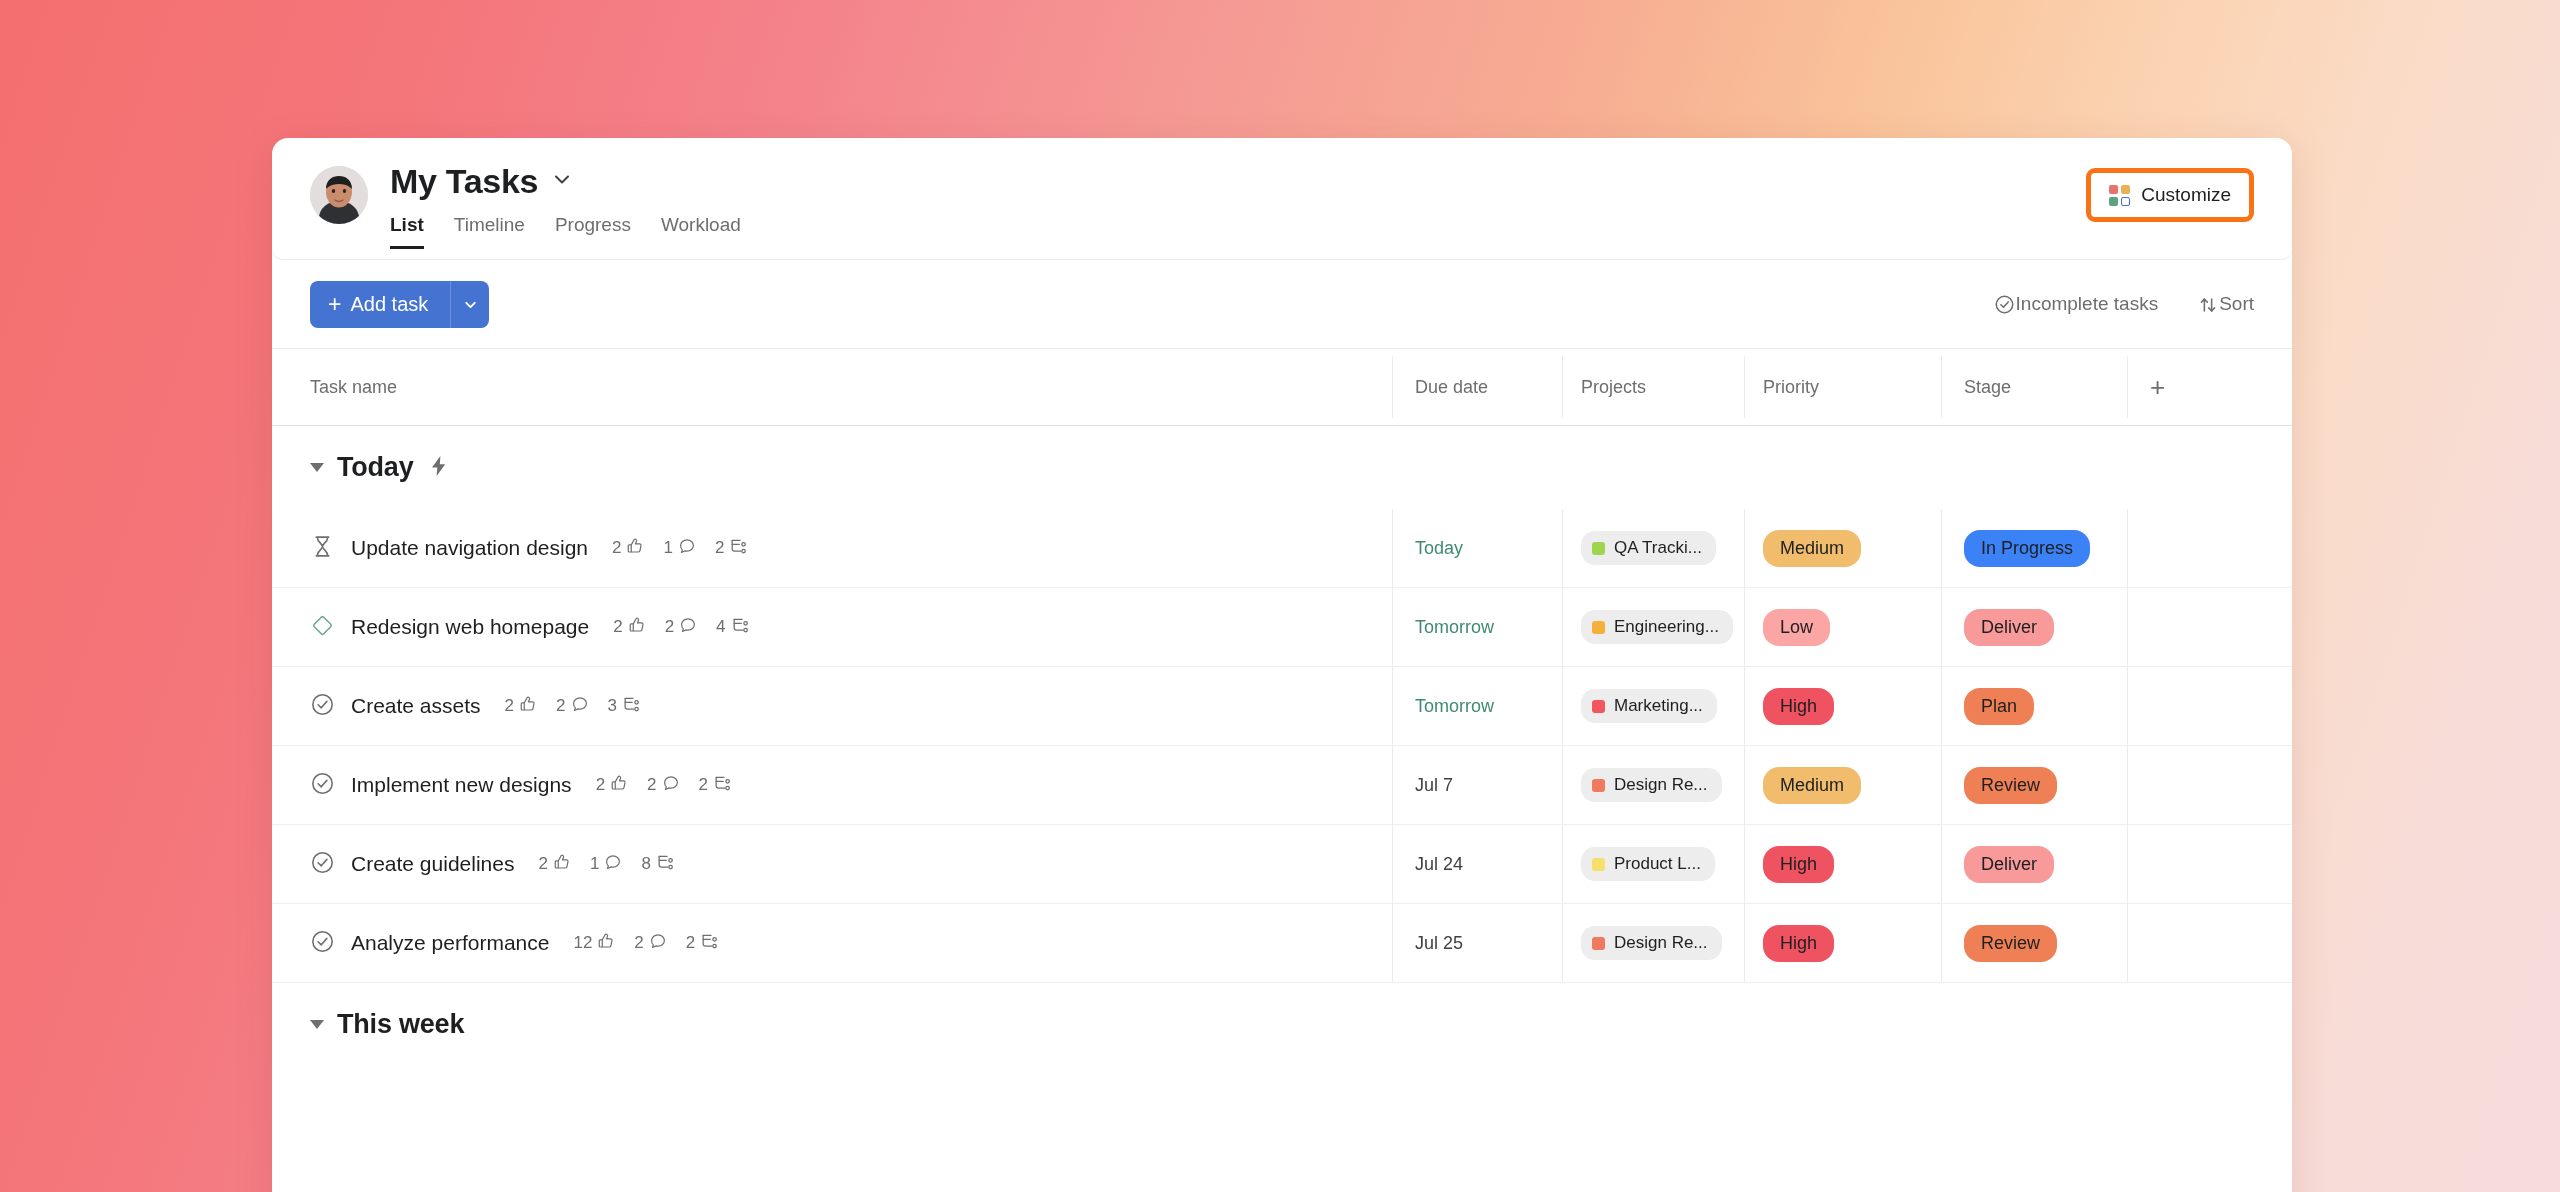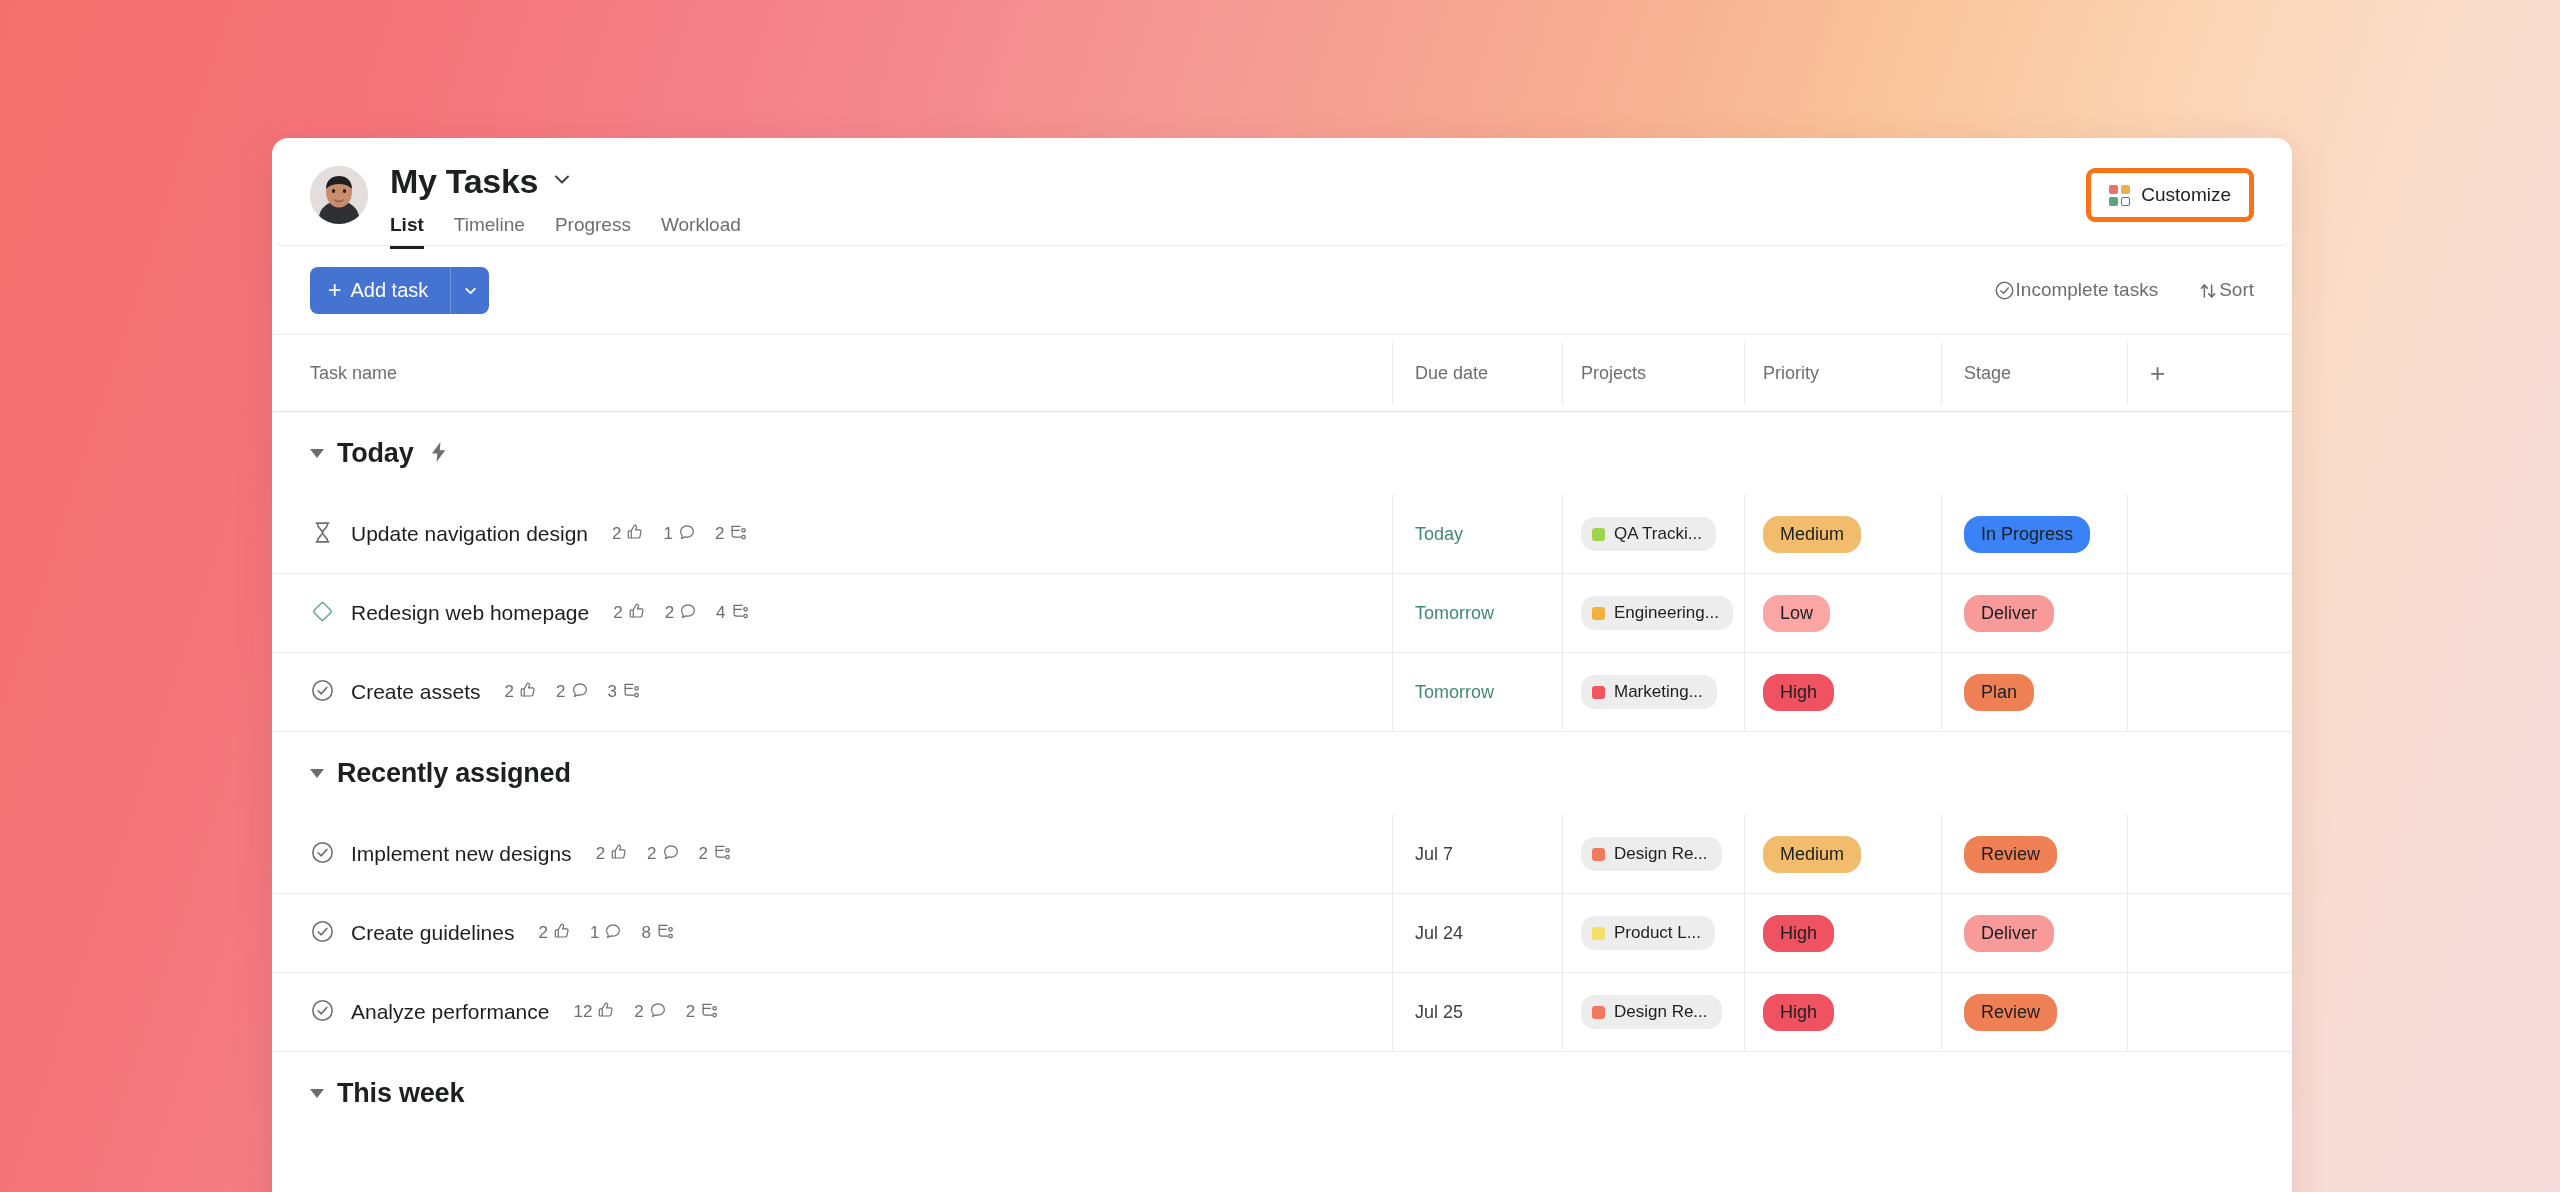--- a/index.html
+++ b/index.html
@@ -25,21 +25,21 @@
     border-radius: 16px;
     box-shadow: 0 10px 40px rgba(120,40,40,.13);
     overflow: hidden;
   }
 
   
   .card-header {
     position: relative;
     padding: 26px 38px 0 38px;
     border-bottom: 1px solid #edeaea;
-    height: 108px;
+    height: 122px;
     border-radius: 11px;
   }
   .header-row { display: flex; align-items: flex-start; }
   .avatar {
     width: 58px; height: 58px; border-radius: 50%;
     flex: 0 0 58px;
     margin-top: 2px;
     background: #e6e2e2;
     overflow: hidden;
     position: relative;
@@ -409,24 +409,20 @@
             </span>
           </div>
           <div class="c-prio">
             <span class="pill" style="background:#ef5261">High</span>
           </div>
           <div class="c-stage">
             <span class="pill" style="background:#ef8055">Plan</span>
           </div>
           <div class="c-plus"></div>
         </div>
-        <div class="section-row">
-          <span class="caret-down"></span>
-          <span class="section-title">Recently assigned</span>
-        </div>
         <div class="row">
           <div class="c-task">
             <div class="task-cell">
               <span class="icon"><svg width="25" height="25" viewBox="0 0 24 24" fill="none" stroke="#6d6e6f" stroke-width="1.5">
                   <circle cx="12" cy="12" r="9.3"></circle>
                   <polyline points="7.8,12.2 10.8,15.2 16.2,9" stroke-linecap="round" stroke-linejoin="round"></polyline>
                 </svg></span>
               <span class="task-name">Implement new designs</span>
               <span class="meta">
                 <span class="meta-item">

